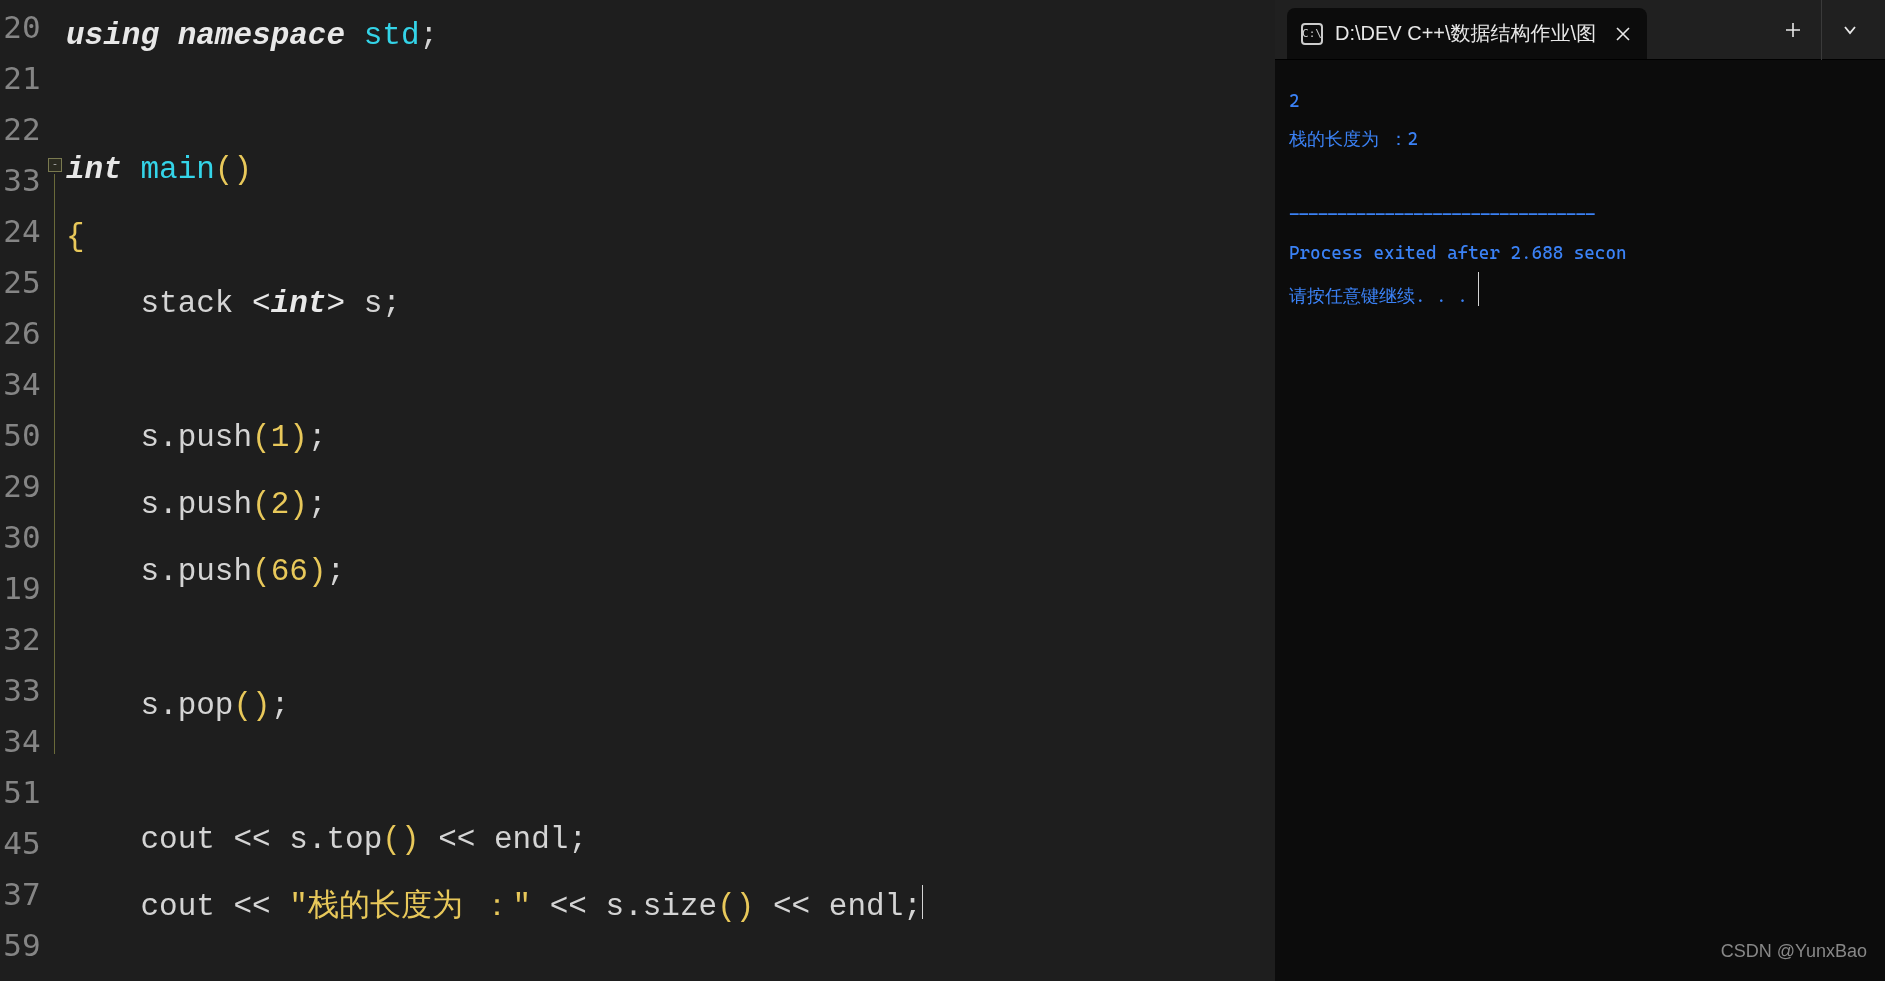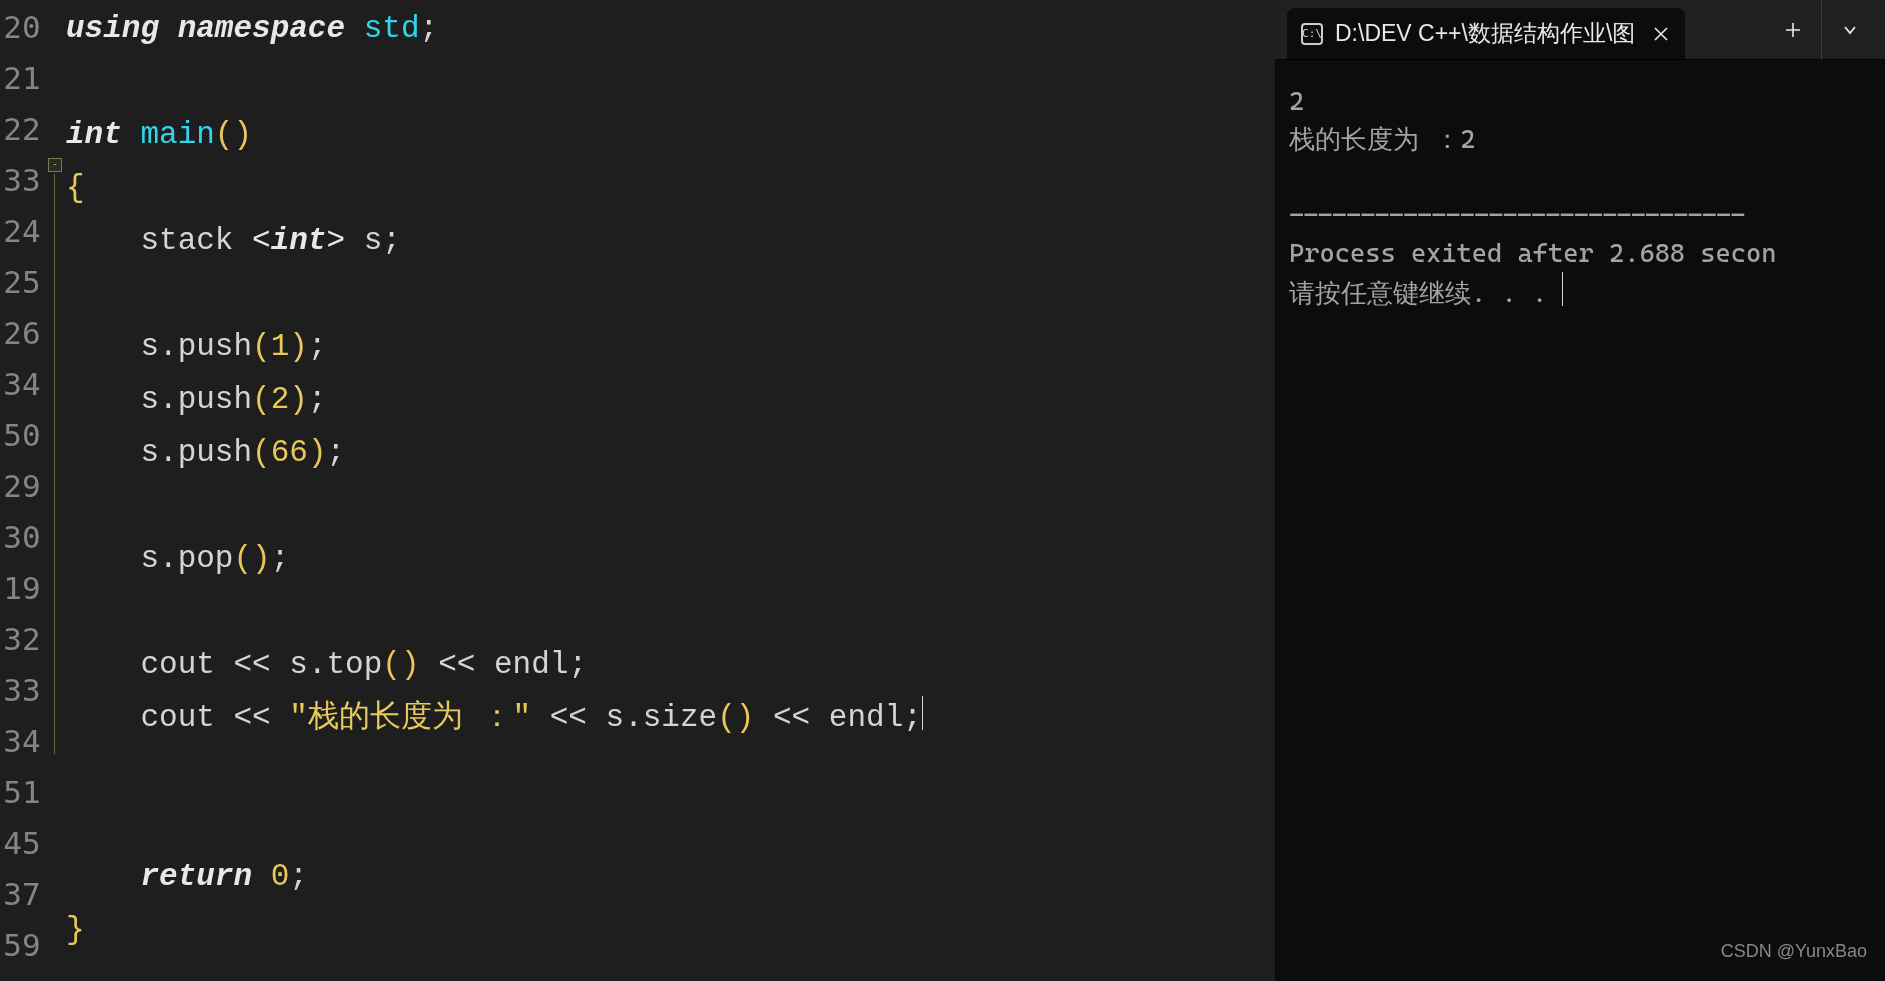--- a/index.html
+++ b/index.html
@@ -25,21 +25,21 @@
 .fold-marker {
   position:absolute; left:0; top:158px; width:14px; height:14px;
   border:1px solid #7a7a50; background:#2a2a20; font-size:10px;
   color:#aaa; line-height:12px; text-align:center;
 }
 .block-line {
   position:absolute; left:6px; top:174px; width:1px; height:580px;
   background:#6a6a3a;
 }
 .code {
-  flex:1; padding-top:2px; font-size:31px; line-height:53px;
+  flex:1; padding-top:2px; font-size:31px; line-height:67px;
   white-space:pre; color:#d4d4d4;
   font-family:"Consolas","Courier New",monospace;
 }
 .kw-it { color:#e8e8e8; font-style:italic; font-weight:bold;}
 .kw-type { color:#e8e8e8; font-style:italic; font-weight:bold;}
 .ident { color:#d4d4d4; }
 .name { color:#34d4e8; }
 .paren { color:#e8c85a; }
 .brace { color:#e8c85a; }
 .angle { color:#e8e8e8; }
@@ -66,40 +66,40 @@
   flex:0 0 360px; background:#0c0c0c; margin:8px 0 0 12px;
   border-radius:8px 8px 0 0; display:flex; align-items:center;
   padding:0 10px 0 14px; gap:12px; color:#e8e8e8;
 }
 .term-tab .tab-icon {
   width:22px; height:22px; border:2px solid #ccc; border-radius:4px;
   display:flex; align-items:center; justify-content:center;
   font-size:11px; color:#ccc; font-family:monospace;
 }
 .term-tab .tab-title {
-  flex:1; font-size:23px; white-space:nowrap; overflow:hidden;
+  flex:1; font-size:20px; white-space:nowrap; overflow:hidden;
   font-family:"Segoe UI","Microsoft YaHei",sans-serif;
 }
 .term-tab .tab-close {
   width:28px; height:28px; display:flex; align-items:center;
   justify-content:center; color:#e8e8e8; font-size:18px;
   border-radius:4px; cursor:pointer;
 }
 .term-actions {
   margin-left:auto; display:flex; align-items:center; gap:0;
   padding-right:8px;
 }
 .term-btn {
   width:56px; height:60px; display:flex; align-items:center;
   justify-content:center; color:#e8e8e8; cursor:pointer;
 }
 .term-btn.divider { border-left:1px solid #3a3a3a; }
 .term-body {
-  flex:1; padding:22px 14px; color:#a3a3a3;
-  font-size:26px; line-height:38px; white-space:pre-wrap;
+  flex:1; padding:22px 14px; color:#3b82f6;
+  font-size:18px; line-height:38px; white-space:pre-wrap;
   font-family:"Cascadia Mono","NSimSun","Consolas",monospace;
   overflow:hidden;
 }
 .term-body .dash-line {
   letter-spacing:-1px;
 }
 .watermark {
   position:absolute; right:18px; bottom:19px;
   color:#888; font-size:18px;
   font-family:"Segoe UI",sans-serif;

